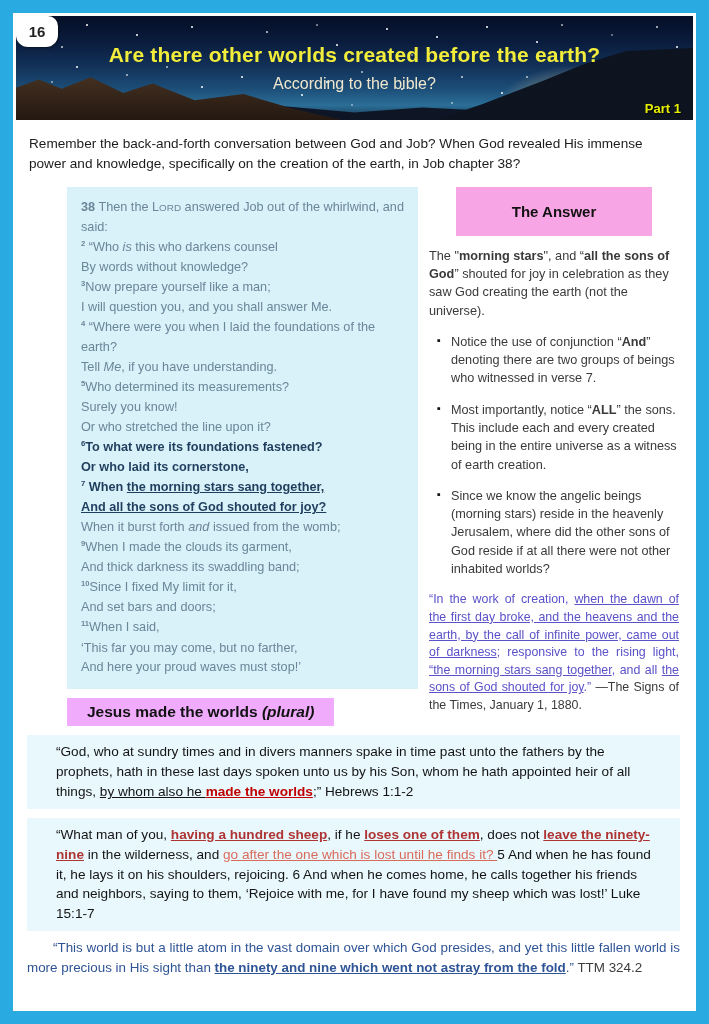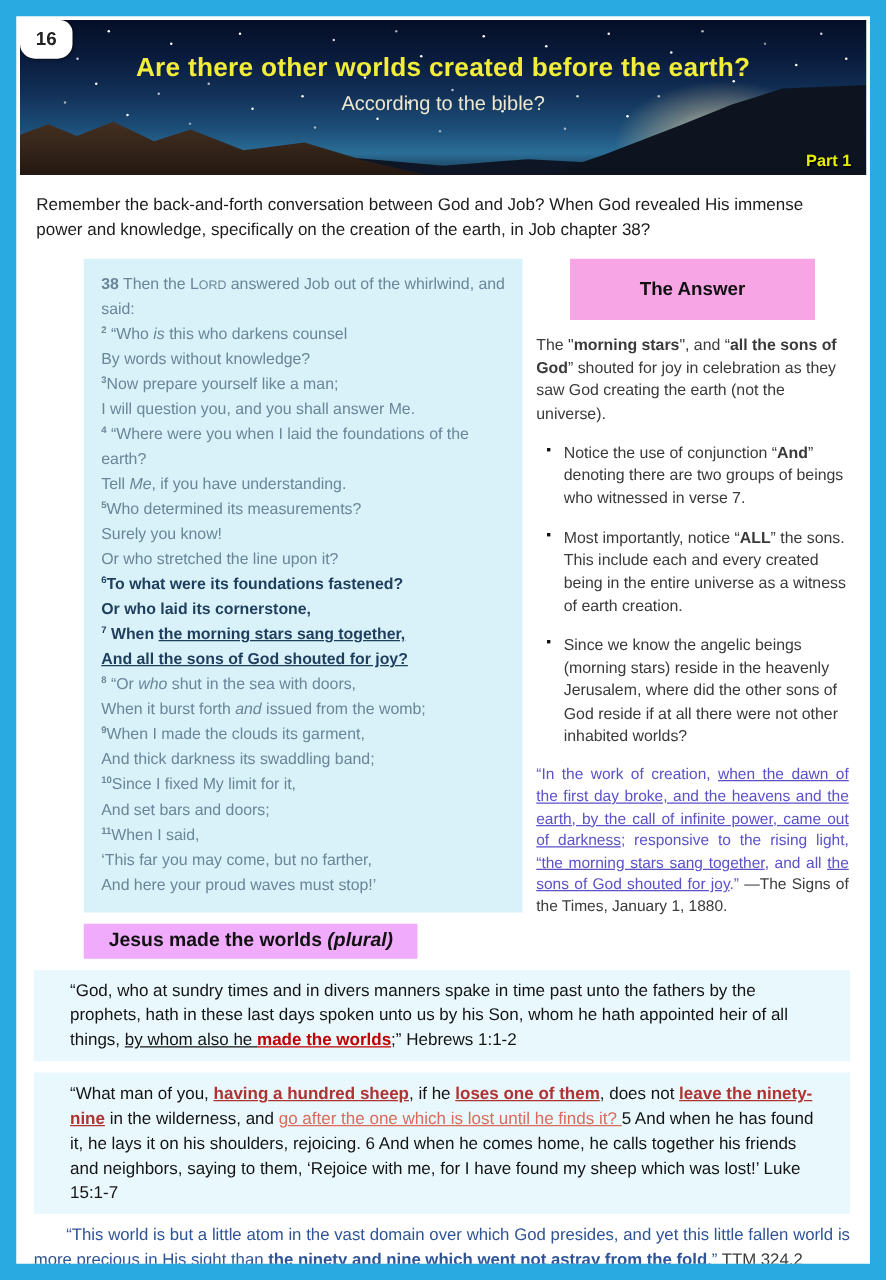--- a/index.html
+++ b/index.html
@@ -3,21 +3,21 @@
 <meta charset="utf-8">
 <style>
   html,body{margin:0;padding:0;background:#ffffff;}
   .page{
     width:709px;height:1024px;box-sizing:border-box;position:relative;overflow:hidden;
     border:13px solid #29ABE2;background:#ffffff;
     font-family:"Liberation Sans",sans-serif;
   }
   
   .header{
-    position:relative;height:124px;margin:3px 3px 0 3px;overflow:hidden;
+    position:relative;height:104px;margin:3px 3px 0 3px;overflow:hidden;
     background:linear-gradient(180deg,#050e26 0%,#0a1c3d 25%,#123158 48%,#1c4e78 70%,#2b6e97 86%,#16344a 100%);
   }
   .stars{
     position:absolute;top:0;left:0;width:2px;height:2px;border-radius:50%;background:transparent;
     box-shadow:
       20px 12px #fff,45px 30px rgba(255,255,255,.8),70px 8px #fff,95px 40px rgba(255,255,255,.6),
       120px 18px #fff,150px 50px rgba(255,255,255,.7),175px 10px #fff,200px 35px rgba(255,255,255,.5),
       225px 60px #fff,250px 15px rgba(255,255,255,.8),275px 45px #fff,300px 8px rgba(255,255,255,.6),
       320px 28px #fff,345px 55px rgba(255,255,255,.7),370px 12px #fff,395px 38px rgba(255,255,255,.5),
       420px 20px #fff,445px 60px rgba(255,255,255,.8),470px 10px #fff,495px 42px rgba(255,255,255,.6),
@@ -118,21 +118,20 @@
         <div class="sline"><span>I will question you, and you shall answer Me.</span></div>
         <div class="sline"><span class="sup">4</span><span> “Where were you when I laid the foundations of the earth?</span></div>
         <div class="sline"><span>Tell </span><span class="i">Me</span><span>, if you have understanding.</span></div>
         <div class="sline"><span class="sup">5</span><span>Who determined its measurements?</span></div>
         <div class="sline"><span>Surely you know!</span></div>
         <div class="sline"><span>Or who stretched the line upon it?</span></div>
         <div class="sline navy"><span class="sup">6</span><span>To what were its foundations fastened?</span></div>
         <div class="sline navy"><span>Or who laid its cornerstone,</span></div>
         <div class="sline navy"><span class="sup">7</span><span> When </span><span class="u">the morning stars sang together,</span></div>
         <div class="sline navy"><span class="u">And all the sons of God shouted for joy?</span></div>
-        <div class="sline"><span class="sup">8</span><span> “Or </span><span class="i">who</span><span> shut in the sea with doors,</span></div>
         <div class="sline"><span>When it burst forth </span><span class="i">and</span><span> issued from the womb;</span></div>
         <div class="sline"><span class="sup">9</span><span>When I made the clouds its garment,</span></div>
         <div class="sline"><span>And thick darkness its swaddling band;</span></div>
         <div class="sline"><span class="sup">10</span><span>Since I fixed My limit for it,</span></div>
         <div class="sline"><span>And set bars and doors;</span></div>
         <div class="sline"><span class="sup">11</span><span>When I said,</span></div>
         <div class="sline"><span>‘This far you may come, but no farther,</span></div>
         <div class="sline"><span>And here your proud waves must stop!’</span></div>
       </div>
       <div class="pink-label"><span class="b">Jesus made the worlds </span><span class="b i">(plural)</span></div>

